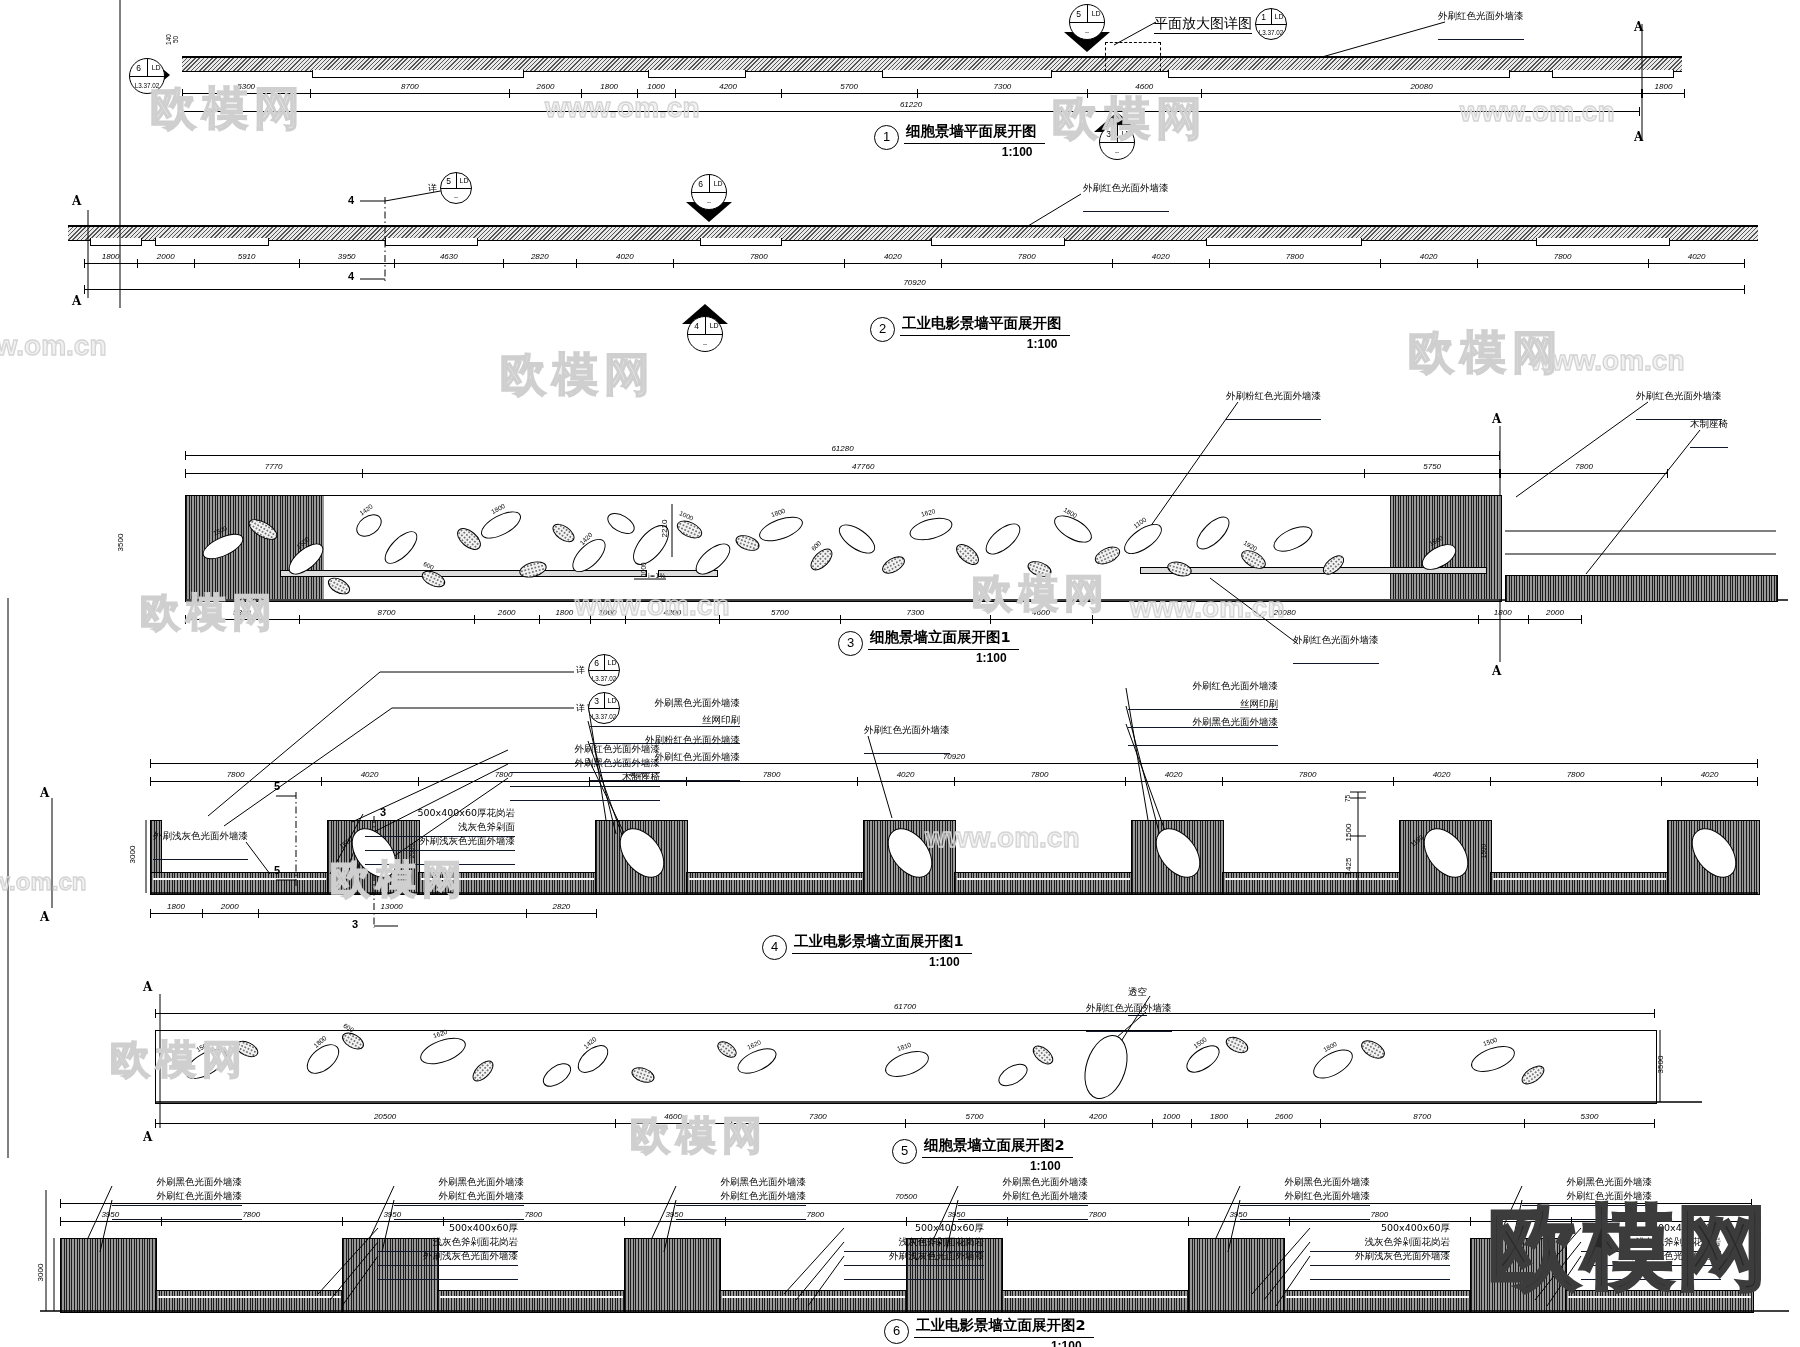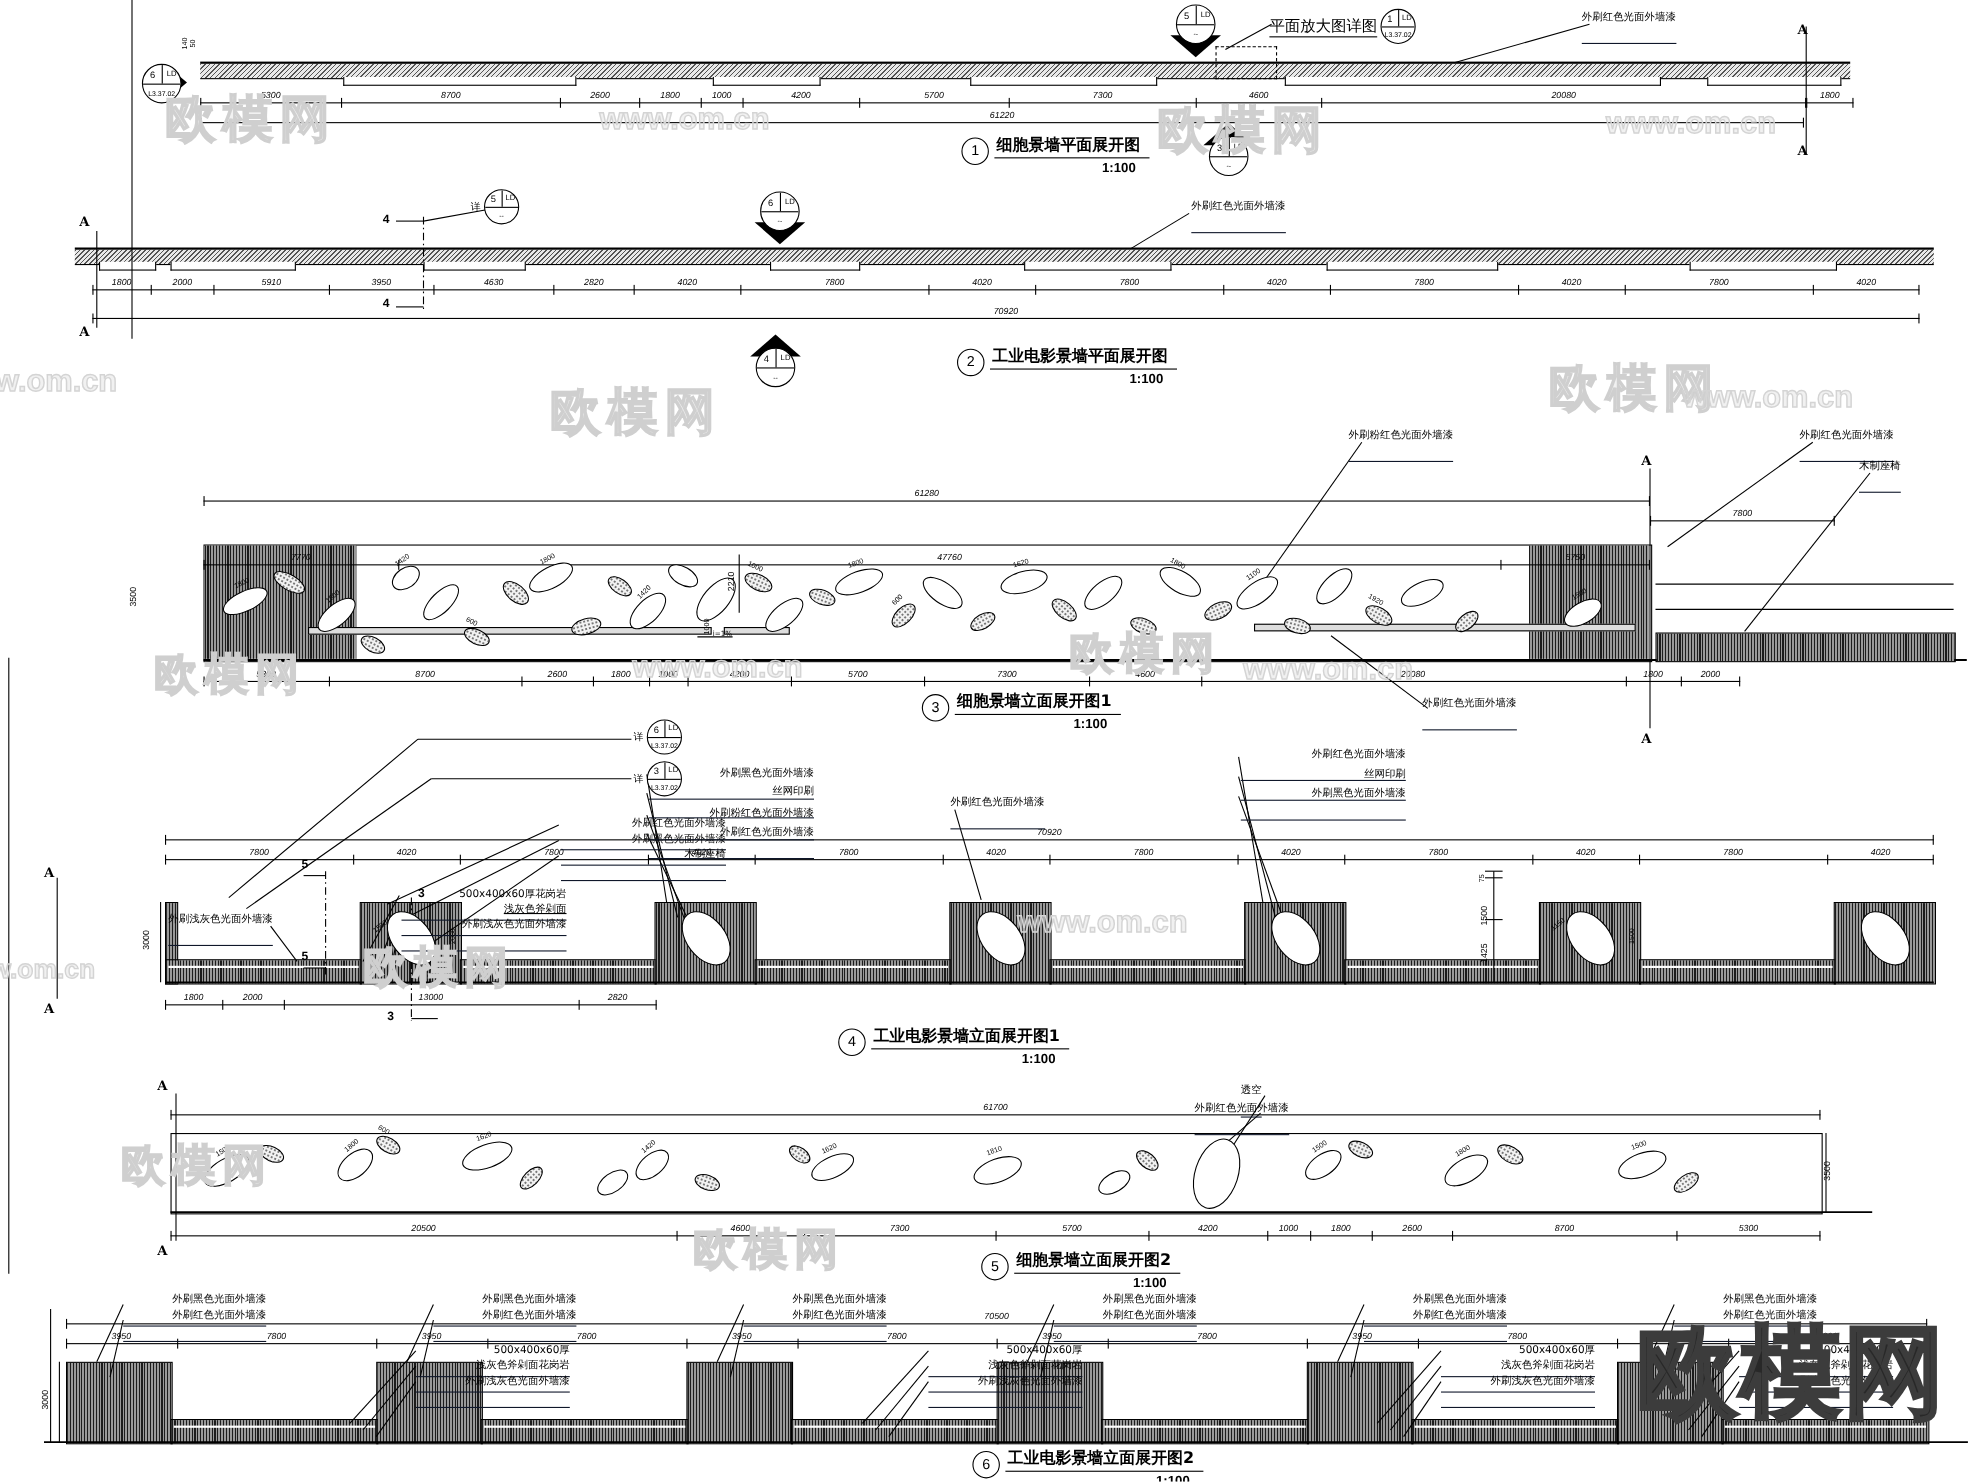--- a/index.html
+++ b/index.html
@@ -316,21 +316,21 @@
     <div>
         <div class="tname">工业电影景墙平面展开图</div>
         <div class="tscale">1:100</div>
       </div>
   </div>
 
   <div class="dimrow" style="left:185px;top:444px;width:1315px;">
     <div class="rule"></div>
       <div class="seg fill">61280</div>
   </div>
-  <div class="dimrow" style="left:185px;top:462px;width:1315px;margin-top:40px;">
+  <div class="dimrow" style="left:185px;top:462px;width:1315px;">
     <div class="rule"></div>
   <div class="seg" style="flex-grow: 7770;">7770</div>
       <div class="seg" style="flex-grow: 47760;">47760</div>
       <div class="seg" style="flex-grow: 5750;">5750</div>
     </div>
   <div class="dimrow" style="left:1500px;top:462px;width:168px;">
     <div class="rule"></div>
       <div class="seg fill">7800</div>
   </div>
   <div class="wallbox" style="left:185px;top:495px;width:1315px;height:105px;"></div>
@@ -391,21 +391,21 @@
           <span class="a">3</span>
           <span class="b">LD</span>
         </div>
         <div class="msub">L3.37.02</div>
       </div>
   </div>
   <div class="ann ul r" style="left:510px;top:743px;width:150px;">外刷红色光面外墙漆</div>
   <div class="ann ul r" style="left:510px;top:757px;width:150px;">外刷黑色光面外墙漆</div>
   <div class="ann ul r" style="left:510px;top:771px;width:150px;">木制座椅</div>
   <div class="ann ul r" style="left:365px;top:807px;width:150px;">500x400x60厚花岗岩</div>
-  <div class="ann ul r" style="left:365px;top:821px;width:150px;text-decoration:underline;">浅灰色斧剁面</div>
+  <div class="ann ul r" style="left:365px;top:821px;width:150px;">浅灰色斧剁面</div>
   <div class="ann ul r" style="left:365px;top:835px;width:150px;">外刷浅灰色光面外墙漆</div>
   <div class="ann ul" style="left:153px;top:830px;">外刷浅灰色光面外墙漆</div>
   <div class="ann ul r" style="left:590px;top:697px;width:150px;">外刷黑色光面外墙漆</div>
   <div class="ann ul r" style="left:590px;top:714px;width:150px;">丝网印刷</div>
   <div class="ann ul r" style="left:590px;top:734px;width:150px;">外刷粉红色光面外墙漆</div>
   <div class="ann ul r" style="left:590px;top:751px;width:150px;">外刷红色光面外墙漆</div>
   <div class="ann ul" style="left:864px;top:724px;">外刷红色光面外墙漆</div>
   <div class="ann ul r" style="left:1128px;top:680px;width:150px;">外刷红色光面外墙漆</div>
   <div class="ann ul r" style="left:1128px;top:698px;width:150px;">丝网印刷</div>
   <div class="ann ul r" style="left:1128px;top:716px;width:150px;">外刷黑色光面外墙漆</div>

